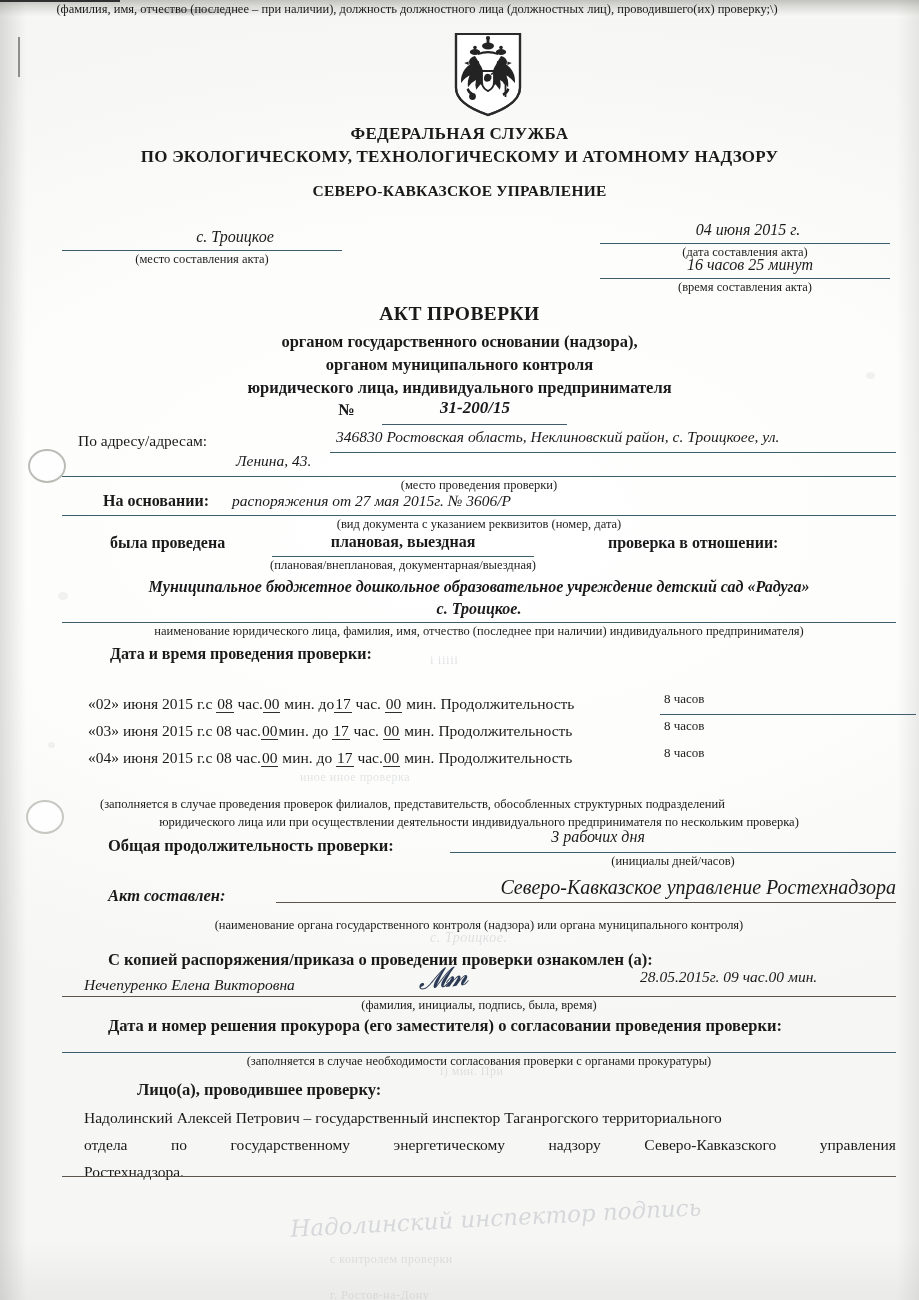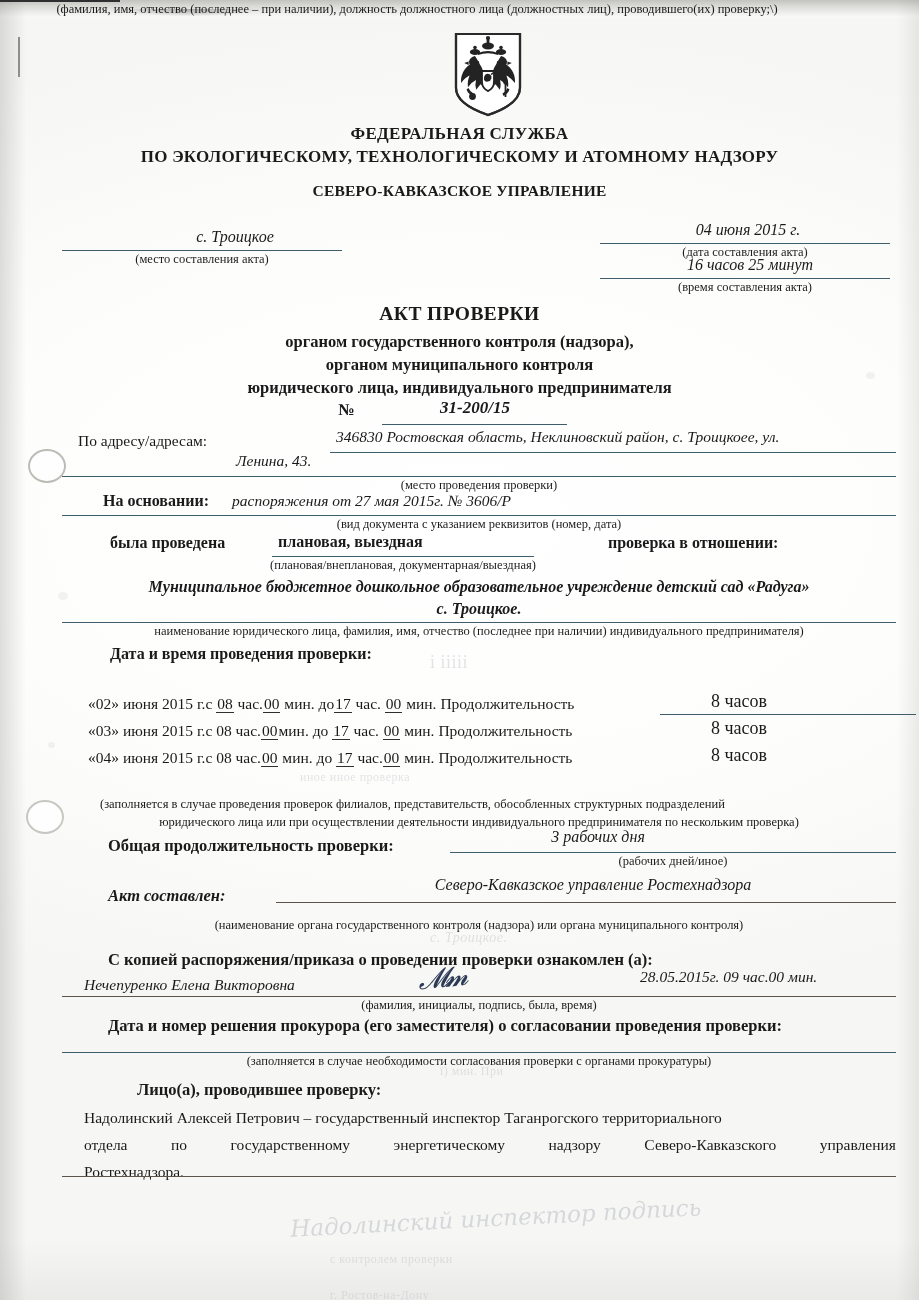--- a/index.html
+++ b/index.html
@@ -123,21 +123,21 @@
   .addr-cap{left:62px;top:478px;width:834px;}
 
   
   .osn-lbl{position:absolute;left:103px;top:492px;font-size:16px;font-weight:bold;}
   .osn-val{position:absolute;left:232px;top:492px;font-size:15.5px;font-style:italic;}
   .osn-rule{left:62px;top:515px;width:834px;}
   .osn-cap{left:62px;top:517px;width:834px;}
 
   
   .pv-lbl{position:absolute;left:110px;top:534px;font-size:16px;font-weight:bold;}
-  .pv-val{position:absolute;left:278px;top:533px;width:250px;font-size:16px;font-weight:bold;}
+  .pv-val{position:absolute;left:278px;top:533px;width:250px;text-align:center;font-size:16px;font-weight:bold;}
   .pv-rule{left:272px;top:556px;width:262px;}
   .pv-cap{left:238px;top:558px;width:330px;}
   .pv-tail{position:absolute;left:608px;top:534px;font-size:16px;font-weight:bold;}
 
   
   .en-1{position:absolute;left:62px;top:578px;width:834px;text-align:center;
         font-size:16px;font-weight:bold;font-style:italic;}
   .en-2{position:absolute;left:62px;top:600px;width:834px;text-align:center;
         font-size:16px;font-weight:bold;font-style:italic;}
   .en-rule{left:62px;top:622px;width:834px;}
@@ -145,21 +145,21 @@
 
   
   .dt-h{position:absolute;left:110px;top:645px;font-size:16px;font-weight:bold;}
 
   .drow{position:absolute;left:88px;font-size:15.5px;white-space:nowrap;}
   .drow .u{border-bottom:1.2px solid #2f2f2f;padding:0 1px;}
   .dr1{top:695px;}
   .dr2{top:722px;}
   .dr3{top:749px;text-align:right;}
 
-  .dval{position:absolute;width:150px;text-align:center;font-size:18px;}
+  .dval{position:absolute;width:150px;font-size:13px;}
   .dv1{left:664px;top:691px;}
   .dv2{left:664px;top:718px;}
   .dv3{left:664px;top:745px;}
   .dvr1{left:660px;top:714px;width:256px;}
   .dvr2{left:664px;top:740px;width:120px;border-top:1.2px solid #2f2f2f;}
   .dvr3{left:664px;top:767px;width:120px;border-top:1.2px solid #2f2f2f;}
 
   
   .fine{position:absolute;font-size:12.5px;line-height:16px;text-align:justify;}
   .fine1{left:100px;top:796px;width:796px;}
@@ -167,22 +167,22 @@
 
   
   .tot-lbl{position:absolute;left:108px;top:836px;font-size:16.5px;font-weight:bold;}
   .tot-val{position:absolute;left:468px;top:828px;width:260px;text-align:center;
            font-size:16px;font-style:italic;}
   .tot-rule{left:450px;top:852px;width:446px;}
   .tot-cap{left:450px;top:854px;width:446px;}
 
   
   .as-lbl{position:absolute;left:108px;top:886px;font-size:16.5px;font-weight:bold;font-style:italic;}
-  .as-val{position:absolute;left:290px;top:876px;width:606px;text-align:center;
-          font-size:16px;font-style:italic;}
+  .as-val{position:absolute;left:290px;top:876px;width:606px;text-align:right;
+          font-size:20px;font-style:italic;}
   .as-rule{left:276px;top:902px;width:620px;}
   .as-cap{left:62px;top:918px;width:834px;}
 
   
   .oz-lbl{position:absolute;left:108px;top:950px;font-size:16.5px;font-weight:bold;}
   .oz-name{position:absolute;left:84px;top:976px;font-size:15.5px;font-style:italic;}
   .oz-sign{position:absolute;left:418px;top:962px;font-size:27px;
            font-family:"DejaVu Serif",serif;font-style:italic;color:#2b3a55;
            transform:rotate(-6deg);letter-spacing:-4px;}
   .oz-dt{position:absolute;left:640px;top:968px;font-size:15.5px;font-style:italic;}
@@ -212,21 +212,21 @@
   <div class="edge-shadow-right"></div>
   <div class="edge-shadow-bottom"></div>
   <div class="tick-mark"></div>
   <div class="punch p1"></div>
   <div class="punch p2"></div>
   <div class="smudge" style="left:58px;top:592px;width:10px;height:8px;"></div>
   <div class="smudge" style="left:48px;top:742px;width:7px;height:6px;"></div>
   <div class="smudge" style="left:866px;top:372px;width:9px;height:7px;"></div>
 </div>
 
-<div class="ghost" style="left:430px;top:652px;font-size:18px;text-align:center;">і ііііі</div>
+<div class="ghost" style="left:430px;top:652px;font-size:13px;text-align:center;">і ііііі</div>
 <div class="ghost" style="left:300px;top:770px;font-size:12px;">иное иное проверка</div>
 <div class="ghost" style="left:430px;top:930px;font-size:14px;font-style:italic;">с. Троицкое.</div>
 <div class="ghost" style="left:440px;top:1064px;font-size:12px;">ї) мин. При</div>
 <div class="ghost-hand" style="left:290px;top:1205px;font-size:23px;">Надолинский  инспектор  подпись</div>
 <div class="ghost" style="left:330px;top:1252px;font-size:12px;">с контролем проверки</div>
 <div class="ghost" style="left:330px;top:1288px;font-size:12px;">г. Ростов-на-Дону</div>
 
 <div class="doc">
 
   <div class="emblem-wrap">
@@ -279,21 +279,21 @@
 
   <div class="fld date-val">04 июня 2015 г.</div>
   <div class="rule date-rule"></div>
   <div class="cap date-cap">(дата составления акта)</div>
 
   <div class="fld time-val">16 часов 25 минут</div>
   <div class="rule time-rule"></div>
   <div class="cap time-cap">(время составления акта)</div>
 
   <div class="ctr t-act">АКТ ПРОВЕРКИ</div>
-  <div class="ctr t-l1">органом государственного контроля (надзора),</div>
+  <div class="ctr t-l1">органом государственного основании (надзора),</div>
   <div class="ctr t-l2">органом муниципального контроля</div>
   <div class="ctr t-l3">юридического лица, индивидуального предпринимателя</div>
   <div class="no-lbl">№</div>
   <div class="no-val">31-200/15</div>
   <div class="rule no-rule"></div>
 
   <div class="addr-lbl">По адресу/адресам:</div>
   <div class="addr-v1">346830 Ростовская область, Неклиновский район, с. Троицкоее, ул.</div>
   <div class="rule addr-r1"></div>
   <div class="addr-v2">Ленина, 43.</div>
@@ -362,21 +362,21 @@
   </div>
   <div class="dval dv3">8 часов</div>
   <div class="dvr3"></div>
 
   <div class="fine fine1">(заполняется в случае проведения проверок филиалов, представительств, обособленных структурных подразделений</div>
   <div class="fine fine2">юридического лица или при осуществлении деятельности индивидуального предпринимателя по нескольким проверка)</div>
 
   <div class="tot-lbl">Общая продолжительность проверки:</div>
   <div class="tot-val">3 рабочих дня</div>
   <div class="rule tot-rule"></div>
-  <div class="cap tot-cap">(рабочих дней/иное)</div>
+  <div class="cap tot-cap">(инициалы дней/часов)</div>
 
   <div class="as-lbl">Акт составлен:</div>
   <div class="as-val">Северо-Кавказское управление Ростехнадзора</div>
   <div class="rule as-rule warm"></div>
   <div class="cap as-cap">(наименование органа государственного контроля (надзора)  или органа муниципального контроля)</div>
 
   <div class="oz-lbl">С копией распоряжения/приказа о проведении проверки ознакомлен (а):</div>
   <div class="oz-name">Нечепуренко Елена Викторовна</div>
   <div class="oz-sign">𝓜𝓶</div>
   <div class="oz-dt">28.05.2015г.   09 час.00 мин.</div>

